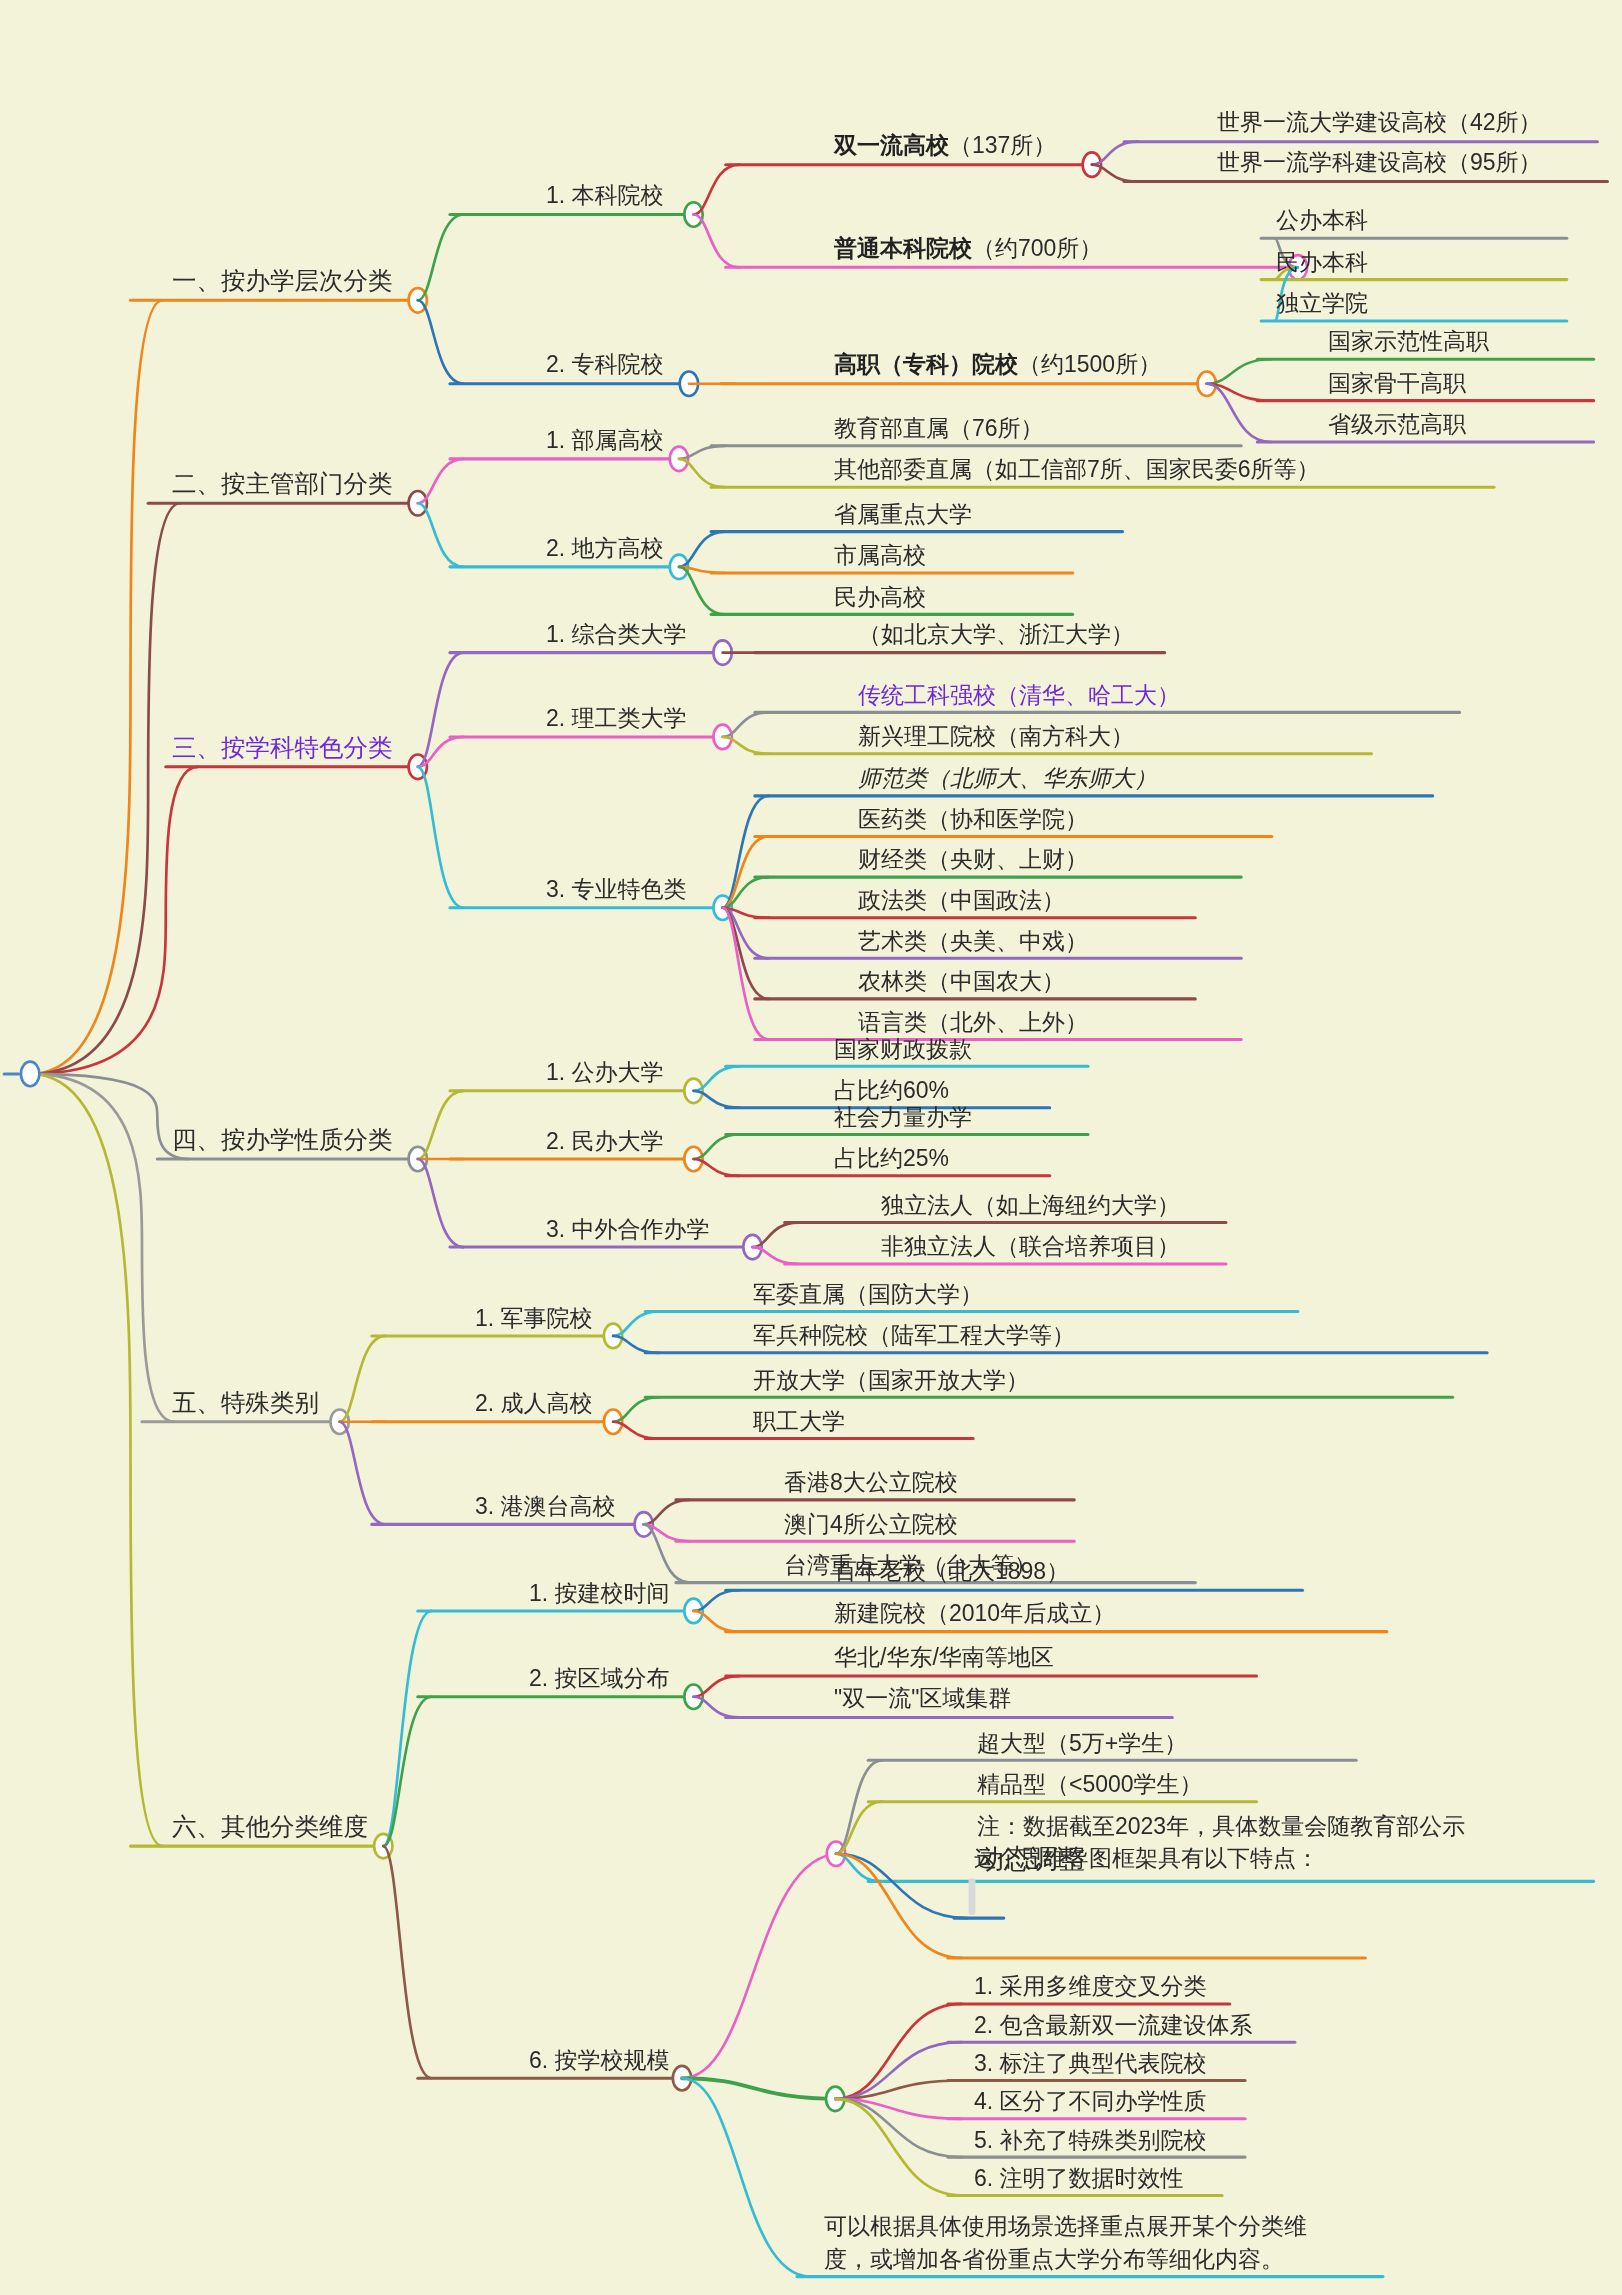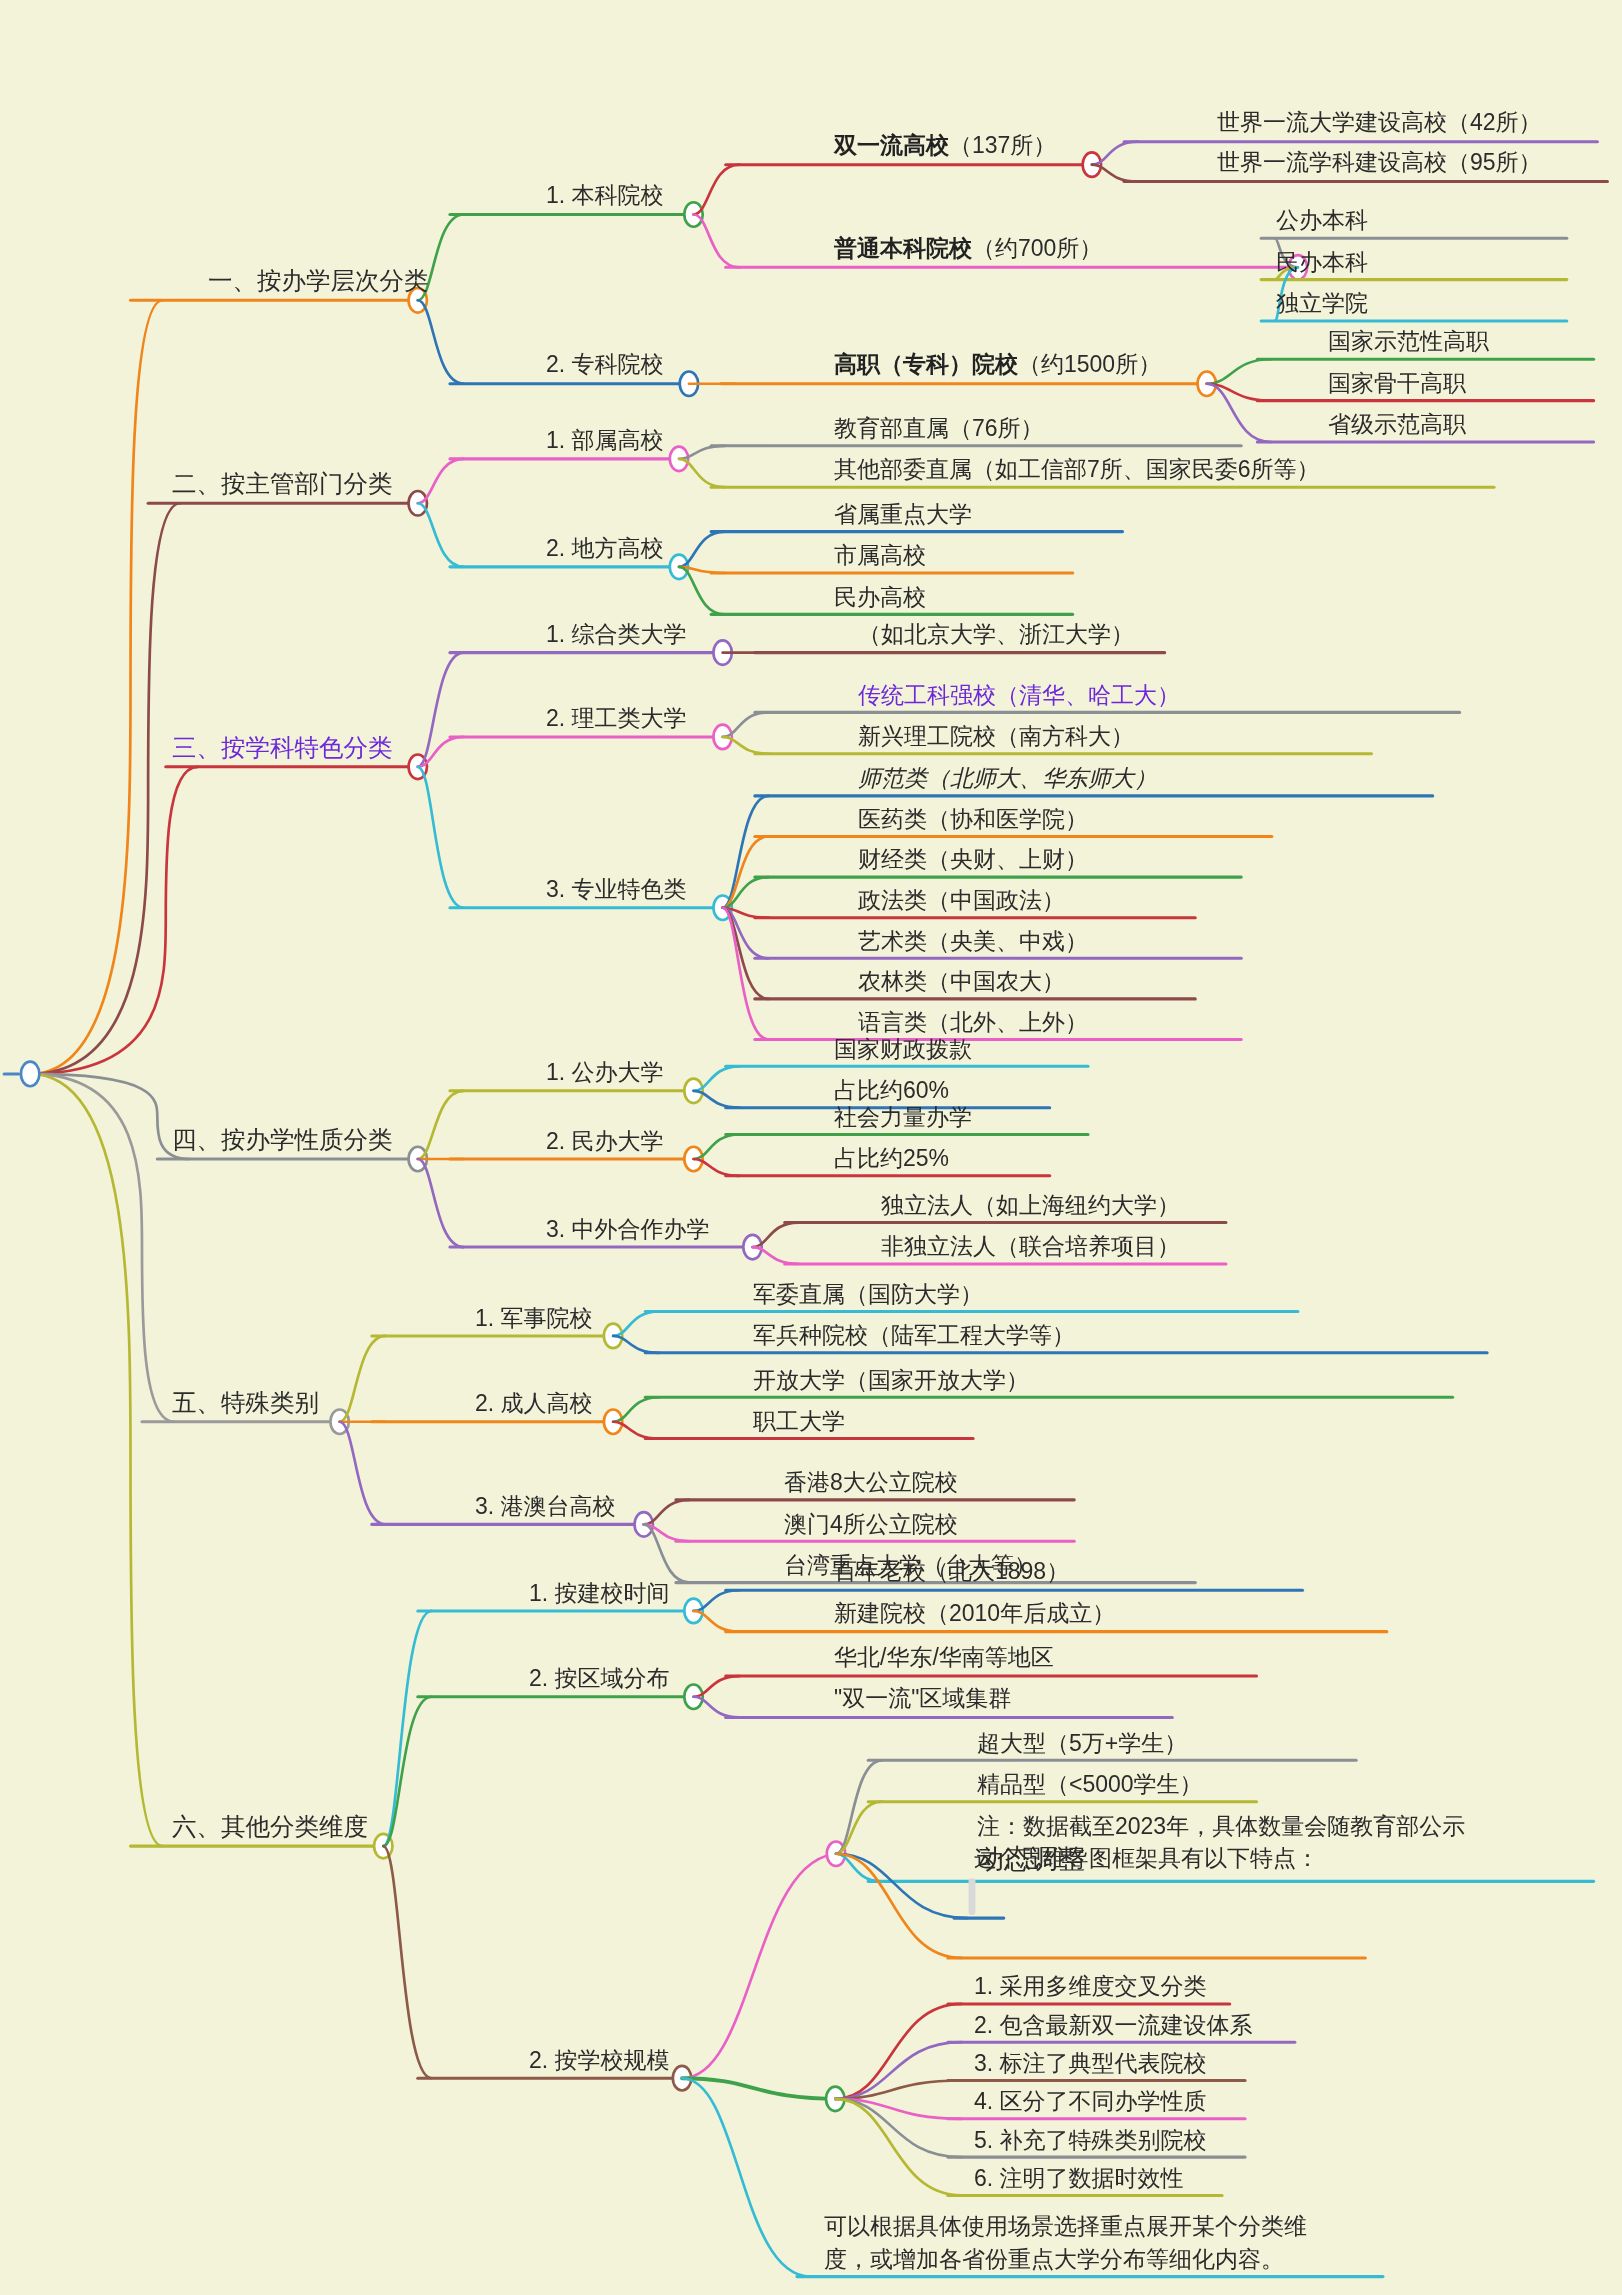--- a/index.html
+++ b/index.html
@@ -206,21 +206,21 @@
       <line x1="1237" y1="2766" x2="1625" y2="2766" stroke="#e960c6" stroke-width="4" stroke-linecap="round"></line>
       <path d="M1090 2740 C 1163.5 2740, 1163.5 2816, 1255 2816" fill="none" stroke="#8a8f94" stroke-width="3.5" stroke-linecap="round"></path>
       <line x1="1237" y1="2816" x2="1625" y2="2816" stroke="#8a8f94" stroke-width="4" stroke-linecap="round"></line>
       <path d="M1090 2740 C 1163.5 2740, 1163.5 2866, 1255 2866" fill="none" stroke="#b5b832" stroke-width="3.5" stroke-linecap="round"></path>
       <line x1="1237" y1="2866" x2="1595" y2="2866" stroke="#b5b832" stroke-width="4" stroke-linecap="round"></line>
       <path d="M890 2713 C 965 2713, 965 2972, 1058 2972" fill="none" stroke="#35bcd4" stroke-width="3.5" stroke-linecap="round"></path>
       <line x1="1040" y1="2972" x2="1805" y2="2972" stroke="#35bcd4" stroke-width="4" stroke-linecap="round"></line>
       <ellipse cx="39" cy="1402" rx="12" ry="16" fill="#fff" stroke="#4a87c7" stroke-width="3.5"></ellipse>
     </svg>
   <div id="labels">
-      <div class="topic" style="left: 172px; top: 282px; font-size: 24.5px; color: rgb(43, 43, 43); margin-left: 36px;">一、按办学层次分类</div>
+      <div class="topic" style="left: 172px; top: 282px; font-size: 24.5px; color: rgb(43, 43, 43);">一、按办学层次分类</div>
       <div class="topic" style="left: 172px; top: 485px; font-size: 24.5px; color: rgb(43, 43, 43);">二、按主管部门分类</div>
       <div class="topic" style="left: 172px; top: 749px; font-size: 24.5px; color: #6d28d9;">三、按学科特色分类</div>
       <div class="topic" style="left: 172px; top: 1141px; font-size: 24.5px; color: rgb(43, 43, 43);">四、按办学性质分类</div>
       <div class="topic" style="left: 172px; top: 1404px; font-size: 24.5px; color: rgb(43, 43, 43);">五、特殊类别</div>
       <div class="topic" style="left: 172px; top: 1828px; font-size: 24.5px; color: rgb(43, 43, 43);">六、其他分类维度</div>
       <div class="topic" style="left: 546px; top: 196px; font-size: 23px; color: rgb(43, 43, 43);">1. 本科院校</div>
       <div class="topic" style="left: 546px; top: 365px; font-size: 23px; color: rgb(43, 43, 43);">2. 专科院校</div>
       <div class="topic" style="left: 834px; top: 146px; font-size: 23px; color: rgb(43, 43, 43);"><b>双一流高校</b>（137所）</div>
       <div class="topic" style="left: 834px; top: 249px; font-size: 23px; color: rgb(43, 43, 43);"><b>普通本科院校</b>（约700所）</div>
       <div class="topic" style="left: 1217px; top: 123px; font-size: 23px; color: rgb(43, 43, 43);">世界一流大学建设高校（42所）</div>
@@ -266,21 +266,21 @@
       <div class="topic" style="left: 475px; top: 1507px; font-size: 23px; color: rgb(43, 43, 43);">3. 港澳台高校</div>
       <div class="topic" style="left: 753px; top: 1295px; font-size: 23px; color: rgb(43, 43, 43);">军委直属（国防大学）</div>
       <div class="topic" style="left: 753px; top: 1336px; font-size: 23px; color: rgb(43, 43, 43);">军兵种院校（陆军工程大学等）</div>
       <div class="topic" style="left: 753px; top: 1381px; font-size: 23px; color: rgb(43, 43, 43);">开放大学（国家开放大学）</div>
       <div class="topic" style="left: 753px; top: 1422px; font-size: 23px; color: rgb(43, 43, 43);">职工大学</div>
       <div class="topic" style="left: 784px; top: 1483px; font-size: 23px; color: rgb(43, 43, 43);">香港8大公立院校</div>
       <div class="topic" style="left: 784px; top: 1525px; font-size: 23px; color: rgb(43, 43, 43);">澳门4所公立院校</div>
       <div class="topic" style="left: 784px; top: 1566px; font-size: 23px; color: rgb(43, 43, 43);">台湾重点大学（台大等）</div>
       <div class="topic" style="left: 529px; top: 1594px; font-size: 23px; color: rgb(43, 43, 43);">1. 按建校时间</div>
       <div class="topic" style="left: 529px; top: 1679px; font-size: 23px; color: rgb(43, 43, 43);">2. 按区域分布</div>
-      <div class="topic" style="left: 529px; top: 2061px; font-size: 23px; color: rgb(43, 43, 43);">2. 按学校规模</div>
+      <div class="topic" style="left: 529px; top: 2061px; font-size: 23px; color: rgb(43, 43, 43);">6. 按学校规模</div>
       <div class="topic" style="left: 834px; top: 1572px; font-size: 23px; color: rgb(43, 43, 43);">百年老校（北大1898）</div>
       <div class="topic" style="left: 834px; top: 1614px; font-size: 23px; color: rgb(43, 43, 43);">新建院校（2010年后成立）</div>
       <div class="topic" style="left: 834px; top: 1658px; font-size: 23px; color: rgb(43, 43, 43);">华北/华东/华南等地区</div>
       <div class="topic" style="left: 834px; top: 1699px; font-size: 23px; color: rgb(43, 43, 43);">"双一流"区域集群</div>
       <div class="topic" style="left: 977px; top: 1744px; font-size: 23px; color: rgb(43, 43, 43);">超大型（5万+学生）</div>
       <div class="topic" style="left: 977px; top: 1785px; font-size: 23px; color: rgb(43, 43, 43);">精品型（&lt;5000学生）</div>
       <div class="topic" style="left: 977px; top: 1827px; font-size: 23px; color: rgb(43, 43, 43);">注：数据截至2023年，具体数量会随教育部公示</div>
       <div class="topic" style="left: 977px; top: 1860px; font-size: 27px; color: rgb(43, 43, 43);">动态调整</div>
       <div class="topic" style="left: 974px; top: 1859px; font-size: 23px; color: rgb(43, 43, 43);">这个思维导图框架具有以下特点：</div>
       <div class="topic" style="left: 974px; top: 1987px; font-size: 23px; color: rgb(43, 43, 43);">1. 采用多维度交叉分类</div>

